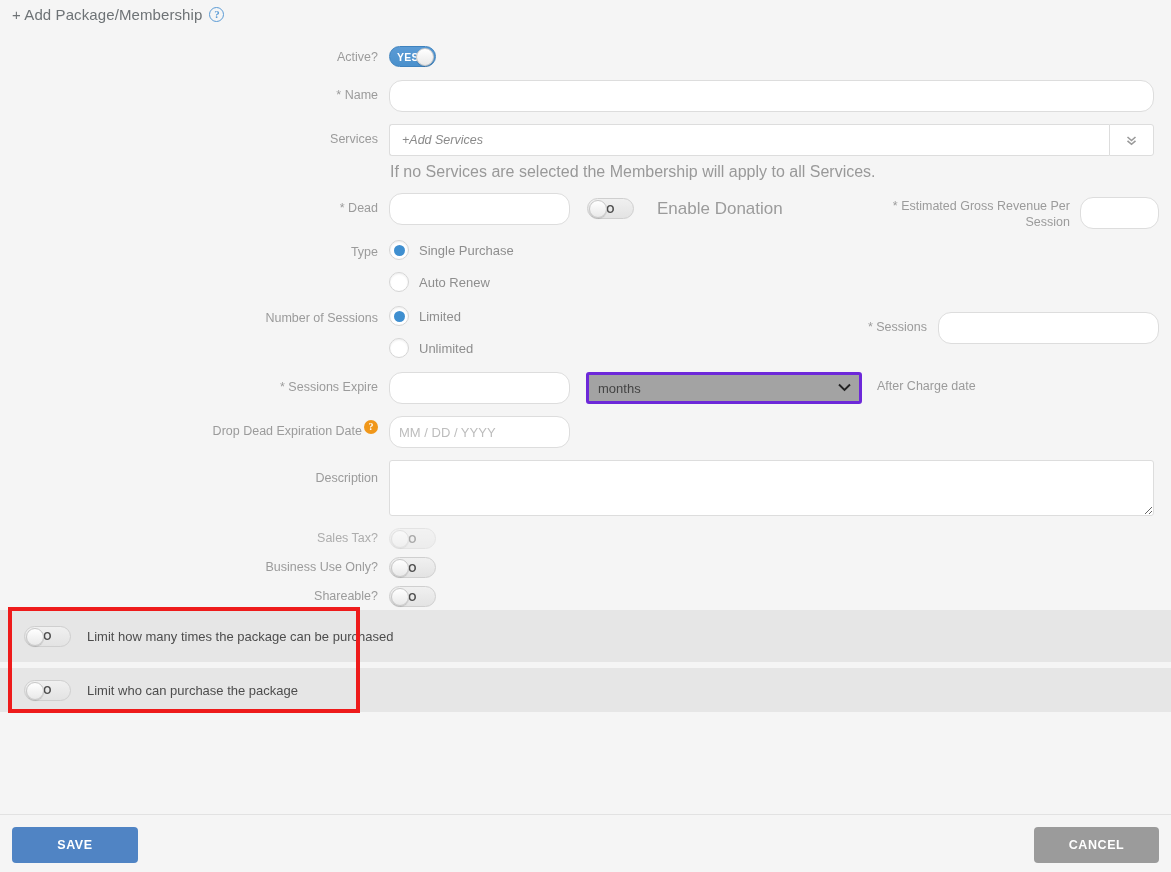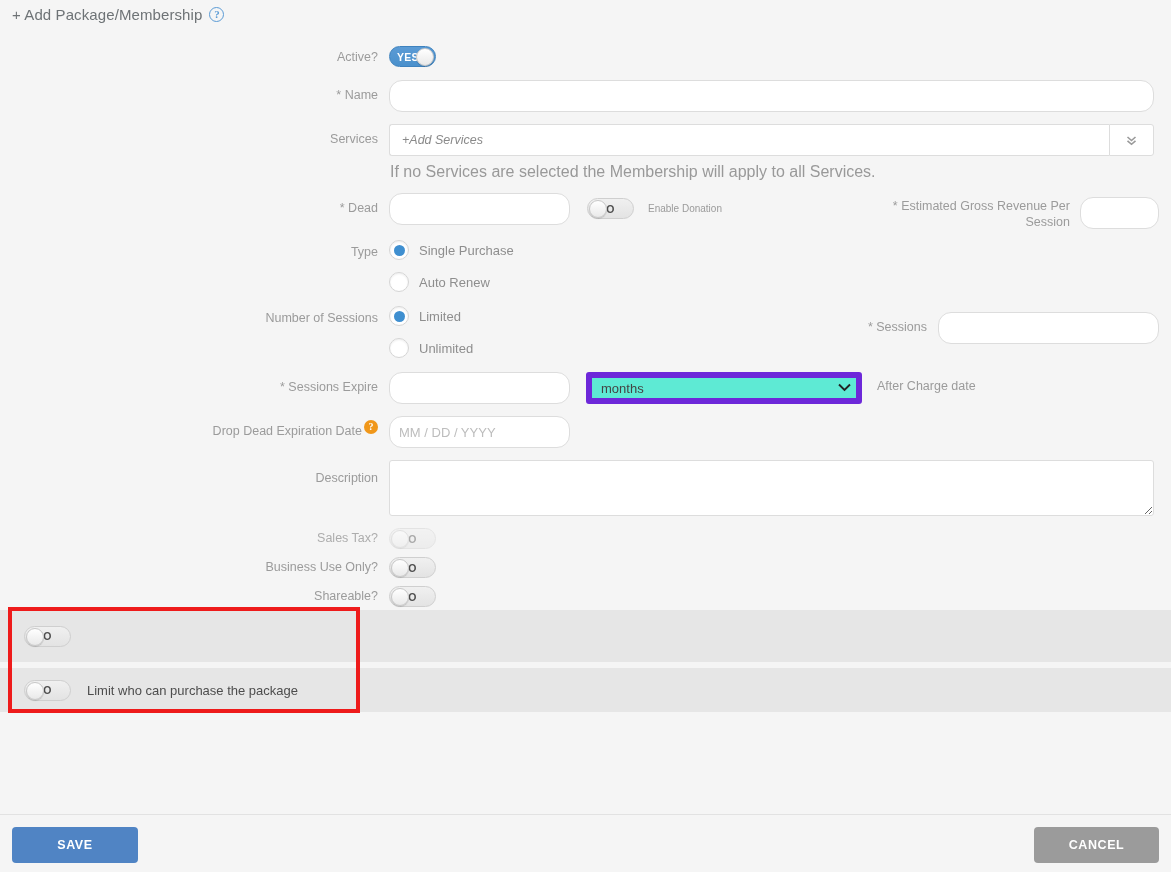--- a/index.html
+++ b/index.html
@@ -104,22 +104,22 @@
     box-shadow: inset 0 1px 2px rgba(0,0,0,.07);
     display: flex; align-items: center; justify-content: center;
     cursor: pointer; flex: none;
   }
   .radio-dot { width: 11px; height: 11px; border-radius: 50%; background: #3f8fd0; }
   .radio-lab { font-size: 13px; color: #8e8e8e; }
 
   
   .sel-wrap { position: relative; width: 276px; }
   .sel {
-    width: 276px; height: 32px; background: #5eead4;
-    border: 6px solid #6d28d9; border-radius: 3px;
+    width: 276px; height: 32px; background: #a3a3a3;
+    border: 3px solid #6d28d9; border-radius: 3px;
     font-size: 13px; color: #444; padding: 0 9px;
     appearance: none; -webkit-appearance: none;
     font-family: "Liberation Sans", sans-serif; outline: none; cursor: pointer;
   }
   .sel-chev {
     position: absolute; right: 11px; top: 11px; pointer-events: none; line-height: 0;
   }
 
   .after-txt { font-size: 12.5px; color: #9b9b9b; margin-left: 15px; padding-top: 7px; }
 
@@ -131,21 +131,21 @@
     position: relative; top: -5px; margin-left: 2px;
   }
 
   .ta {
     width: 765px; height: 56px; background: #fff;
     border: 1px solid #ddd; border-radius: 3px;
     resize: both; outline: none; padding: 6px 9px;
     font-size: 13px; color: #555; font-family: "Liberation Sans", sans-serif;
   }
 
-  .inline-lab { font-size: 10px; color: #9b9b9b; margin-left: 14px; padding-top: 3px; }
+  .inline-lab { font-size: 17px; color: #9b9b9b; margin-left: 23px; padding-top: 3px; }
 
   .est-lab {
     width: 220px; text-align: right; font-size: 12.5px; color: #9b9b9b;
     line-height: 1.25; padding-top: 2px; margin-right: 10px;
   }
 
   
   .grey-row {
     position: absolute; left: 0; width: 1171px; background: #e6e6e6;
     display: flex; align-items: center; padding-left: 24px;
@@ -316,20 +316,21 @@
       </div>
     </div>
 
   </div>
 
   <div class="grey-row" style="top:610px;height:52px;">
     <div class="tgl tgl-off">
       <span class="tgl-txt">NO</span>
       <span class="knob"></span>
     </div>
+    <span class="limit-txt">Limit how many times the package can be purchased</span>
   </div>
 
   <div class="grey-row" style="top:668px;height:44px;">
     <div class="tgl tgl-off">
       <span class="tgl-txt">NO</span>
       <span class="knob"></span>
     </div>
     <span class="limit-txt">Limit who can purchase the package</span>
   </div>
 

